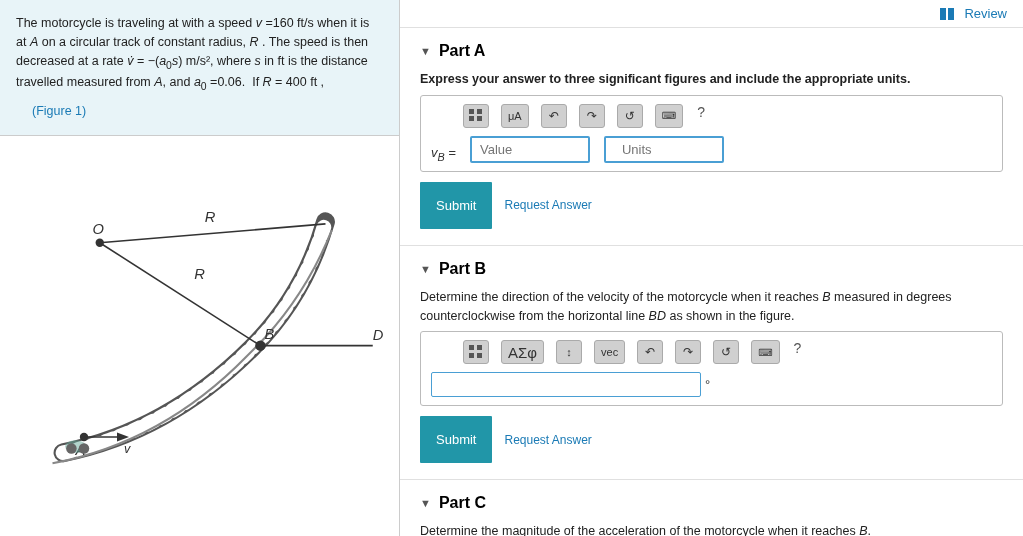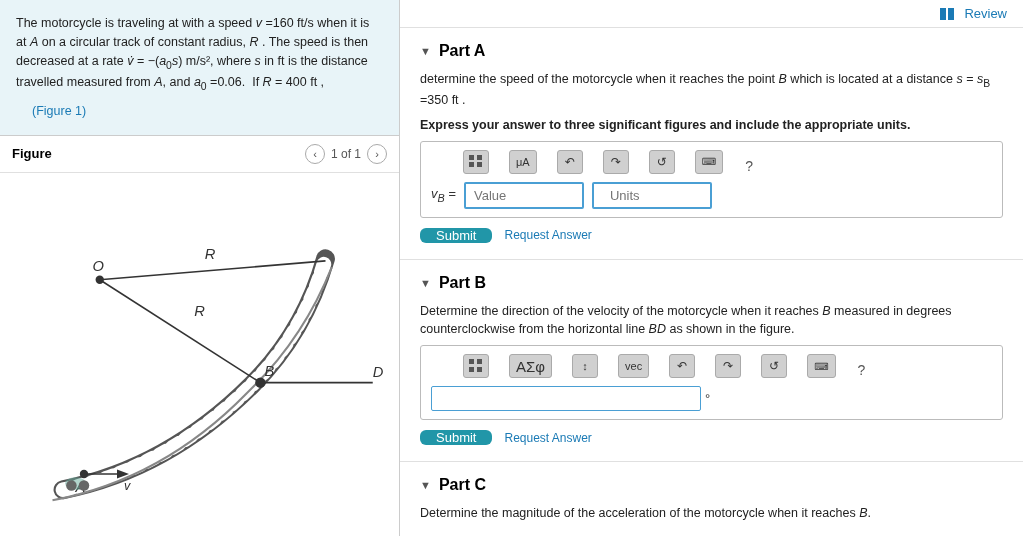--- a/index.html
+++ b/index.html
@@ -126,23 +126,23 @@
     }
     .answer-box {
       border: 1px solid #bbb;
       border-radius: 3px;
       padding: 8px 10px;
       margin-bottom: 10px;
       background: #fff;
     }
     .toolbar {
       display: flex;
-      gap: 20px;
+      gap: 12px;
       margin-bottom: 8px;
-      align-items: flex-end;
+      align-items: flex-start;
       padding-left: 32px;
     }
     .tb-btn {
       background: #d0d0d0;
       border: 1px solid #aaa;
       border-radius: 3px;
       padding: 2px 6px;
       font-size: 12px;
       cursor: pointer;
       min-width: 26px;
@@ -155,22 +155,22 @@
       gap: 2px;
     }
     .tb-question {
       font-size: 14px;
       color: #555;
       margin-left: 2px;
     }
 
     .input-row {
       display: flex;
-      align-items: center;
-      gap: 8px;
+      align-items: flex-end;
+      gap: 14px;
     }
     .input-label {
       font-size: 13px;
       color: #333;
       white-space: nowrap;
       font-style: italic;
     }
     .value-input {
       border: 2px solid #4a9fd4;
       border-radius: 2px;
@@ -210,22 +210,22 @@
 
     .action-row {
       display: flex;
       gap: 12px;
       align-items: center;
     }
     .submit-btn {
       background: #2196a8;
       color: #fff;
       border: none;
-      border-radius: 6px;
-      padding: 0 16px;
+      border-radius: 1px;
+      padding: 16px 16px;
       font-size: 13px;
       cursor: pointer;
     }
     .request-link {
       color: #1a7ab5;
       font-size: 12px;
       cursor: pointer;
       background: none;
       border: none;
       text-decoration: none;
@@ -242,28 +242,20 @@
 
 <div class="left-panel">
   <div class="problem-text">
     <span>
       The motorcycle is traveling at with a speed <i>v</i> =160 ft/s when it is at <i>A</i> on a circular track of constant radius, <i>R</i> . The speed is then decreased at a rate
       <i>v̇</i> = −(<i>a</i><sub>0</sub><i>s</i>) m/s², where <i>s</i> in ft is the distance travelled measured from <i>A</i>, and <i>a</i><sub>0</sub> =0.06.&nbsp; If <i>R</i> = 400 ft ,
     </span>
     <a class="fig-link">(Figure 1)</a>
   </div>
   <div class="figure-area">
-    <div class="figure-header">
-      <span class="figure-title">Figure</span>
-      <div class="figure-nav">
-        <button>‹</button>
-        <span class="page-info">1 of 1</span>
-        <button>›</button>
-      </div>
-    </div>
     <div class="figure-canvas">
       <svg class="figure-svg" viewBox="0 0 380 300">
 
         <rect x="0" y="0" width="380" height="300" fill="#fff"></rect>
 
         <path d="M 60 280 Q 160 260 240 180 Q 290 130 310 60" stroke="#555" stroke-width="18" fill="none" stroke-linecap="round"></path>
         <path d="M 60 280 Q 160 260 240 180 Q 290 130 310 60" stroke="#fff" stroke-width="14" fill="none" stroke-linecap="round" stroke-dasharray="8,6"></path>
 
         <path d="M 50 290 Q 155 270 235 188 Q 288 138 316 68" stroke="#888" stroke-width="2" fill="none"></path>
 
@@ -315,23 +307,20 @@
       <span>Review</span>
     </button>
   </div>
 
   <div class="part-section">
     <div class="part-header">
       <span class="part-toggle">▼</span>
       <span class="part-label">Part A</span>
     </div>
     <p class="part-instruction">
-      determine the speed of the motorcycle when it reaches the point <i>B</i> which is located at a distance <i>s</i> = <i>s</i><sub>B</sub> =350 ft .
-    </p>
-    <p class="part-instruction">
       <strong>Express your answer to three significant figures and include the appropriate units.</strong>
     </p>
     <div class="answer-box">
       <div class="toolbar">
 
         <button class="tb-btn icon-group">
           <span style="display:grid;grid-template-columns:1fr 1fr;gap:1px;width:14px;height:14px;">
             <span style="background:#555;width:5px;height:5px;"></span>
             <span style="background:#555;width:5px;height:5px;"></span>
             <span style="background:#555;width:5px;height:5px;"></span>

